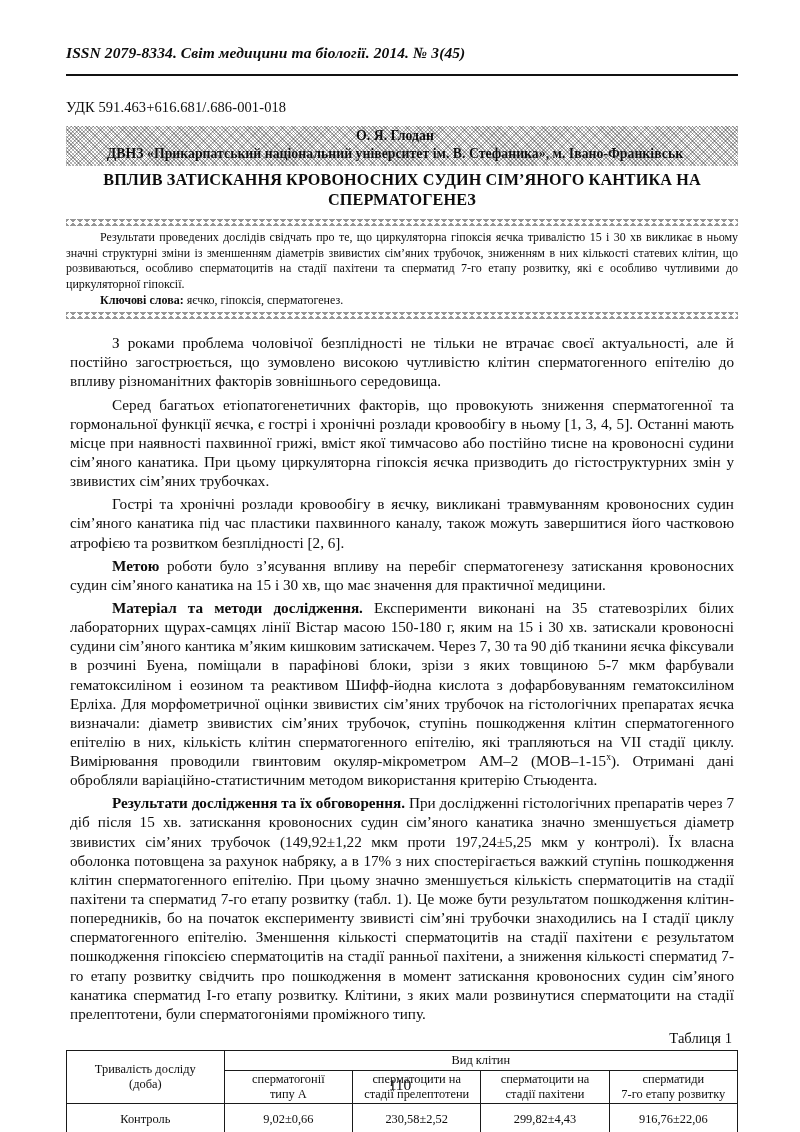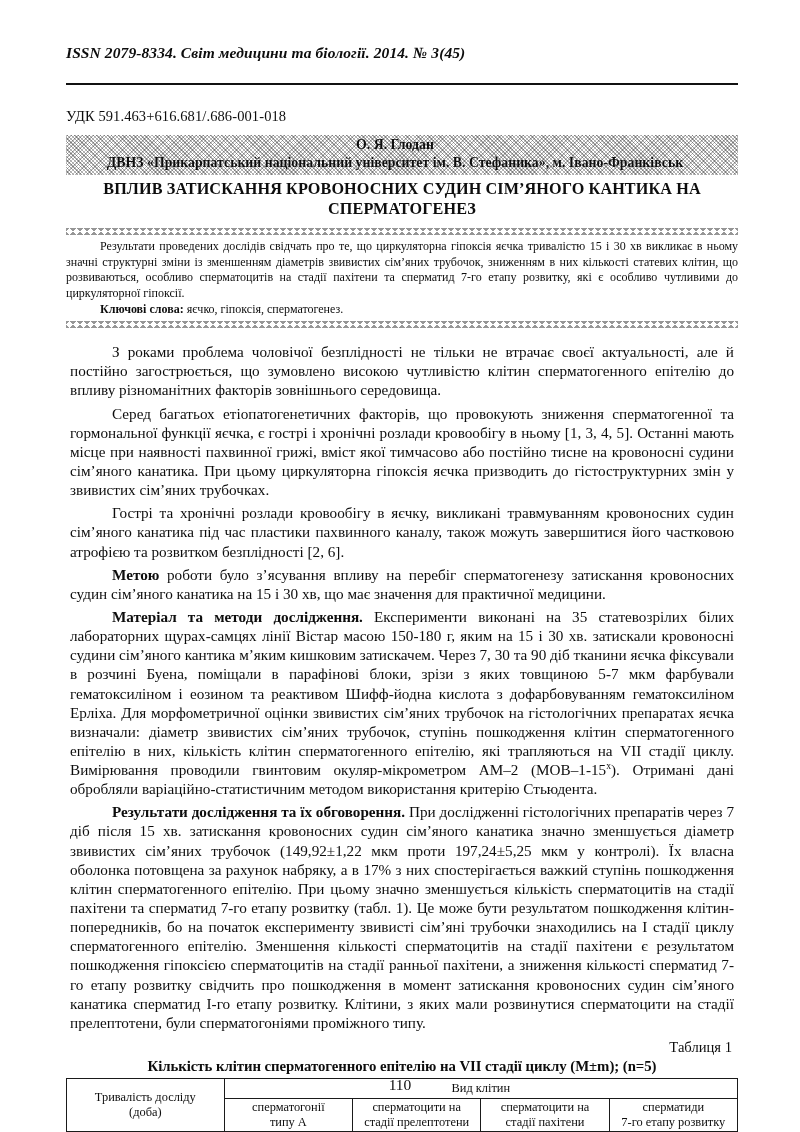--- a/index.html
+++ b/index.html
@@ -24,21 +24,21 @@
     padding: 44px 62px 0 66px;
   }
 
   
   .runhead {
     font-size: 15.5px;
     font-style: italic;
     font-weight: bold;
     letter-spacing: .1px;
     line-height: 1.15;
-    padding-bottom: 20px;
+    padding-bottom: 11px;
   }
   .runhead-rule {
     border-bottom: 2.2px solid #111;
     margin-top: 1px;
   }
 
   
   .udc {
     font-size: 14.5px;
     font-weight: normal;
@@ -199,21 +199,20 @@
   <div class="body-text">
     <p>З роками проблема чоловічої безплідності не тільки не втрачає своєї актуальності, але й постійно загострюється, що зумовлено високою чутливістю клітин сперматогенного епітелію до впливу різноманітних факторів зовнішнього середовища.</p>
     <p>Серед багатьох етіопатогенетичних факторів, що провокують зниження сперматогенної та гормональної функції яєчка, є гострі і хронічні розлади кровообігу в ньому [1, 3, 4, 5]. Останні мають місце при наявності пахвинної грижі, вміст якої тимчасово або постійно тисне на кровоносні судини сім’яного канатика. При цьому циркуляторна гіпоксія яєчка призводить до гістоструктурних змін у звивистих сім’яних трубочках.</p>
     <p>Гострі та хронічні розлади кровообігу в яєчку, викликані травмуванням кровоносних судин сім’яного канатика під час пластики пахвинного каналу, також можуть завершитися його частковою атрофією та розвитком безплідності [2, 6].</p>
     <p><b>Метою</b><span> роботи було з’ясування впливу на перебіг сперматогенезу затискання кровоносних судин сім’яного канатика на 15 і 30 хв, що має значення для практичної медицини.</span></p>
     <p><b>Матеріал та методи дослідження.</b><span> Експерименти виконані на 35 статевозрілих білих лабораторних щурах-самцях лінії Вістар масою 150-180 г, яким на 15 і 30 хв. затискали кровоносні судини сім’яного кантика м’яким кишковим затискачем. Через 7, 30 та 90 діб тканини яєчка фіксували в розчині Буена, поміщали в парафінові блоки, зрізи з яких товщиною 5-7 мкм фарбували гематоксиліном і еозином та реактивом Шифф-йодна кислота з дофарбовуванням гематоксиліном Ерліха. Для морфометричної оцінки звивистих сім’яних трубочок на гістологічних препаратах яєчка визначали: діаметр звивистих сім’яних трубочок, ступінь пошкодження клітин сперматогенного епітелію в них, кількість клітин сперматогенного епітелію, які трапляються на VII стадії циклу. Вимірювання проводили гвинтовим окуляр-мікрометром АМ–2 (МОВ–1-15</span><sup>х</sup><span>). Отримані дані обробляли варіаційно-статистичним методом використання критерію Стьюдента.</span></p>
     <p><b>Результати дослідження та їх обговорення.</b><span> При дослідженні гістологічних препаратів через 7 діб після 15 хв. затискання кровоносних судин сім’яного канатика значно зменшується діаметр звивистих сім’яних трубочок (149,92±1,22 мкм проти 197,24±5,25 мкм у контролі). Їх власна оболонка потовщена за рахунок набряку, а в 17% з них спостерігається важкий ступінь пошкодження клітин сперматогенного епітелію. При цьому значно зменшується кількість сперматоцитів на стадії пахітени та сперматид 7-го етапу розвитку (табл. 1). Це може бути результатом пошкодження клітин-попередників, бо на початок експерименту звивисті сім’яні трубочки знаходились на I стадії циклу сперматогенного епітелію. Зменшення кількості сперматоцитів на стадії пахітени є результатом пошкодження гіпоксією сперматоцитів на стадії ранньої пахітени, а зниження кількості сперматид 7-го етапу розвитку свідчить про пошкодження в момент затискання кровоносних судин сім’яного канатика сперматид I-го етапу розвитку. Клітини, з яких мали розвинутися сперматоцити на стадії прелептотени, були сперматогоніями проміжного типу.</span></p>
   </div>
 
   <div class="tbl-number">Таблиця 1</div>
-  <div class="tbl-caption">Кількість клітин сперматогенного епітелію на VII стадії циклу (М±m); (n=5)</div>
 
   <table class="data">
     <thead>
       <tr>
         <th class="col-dur" rowspan="2">
           <span>Тривалість досліду</span><br>
           <span>(доба)</span>
         </th>
         <th class="grouphdr" colspan="4">Вид клітин</th>
       </tr>

